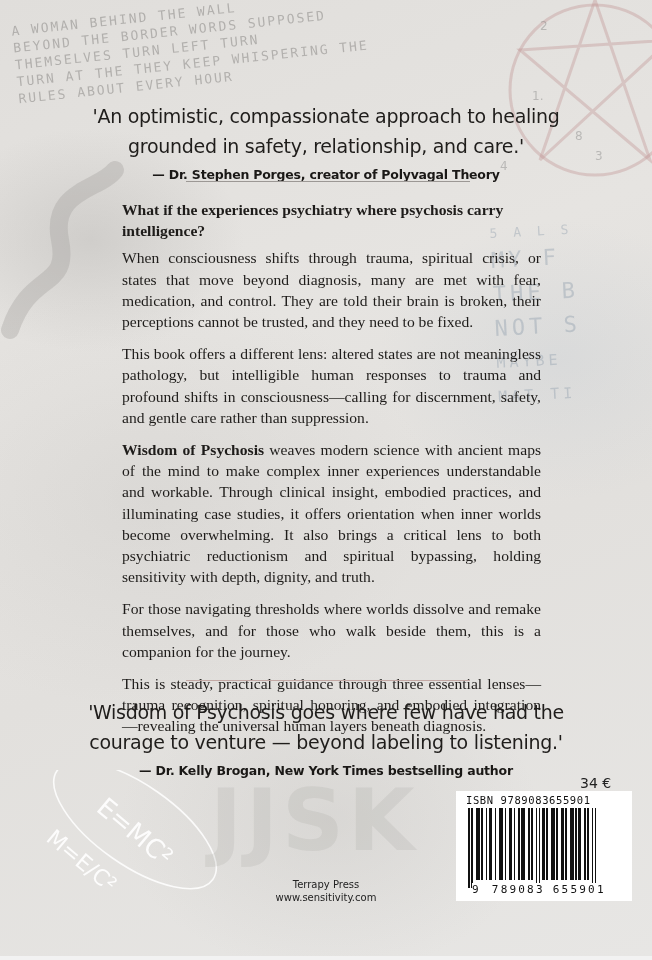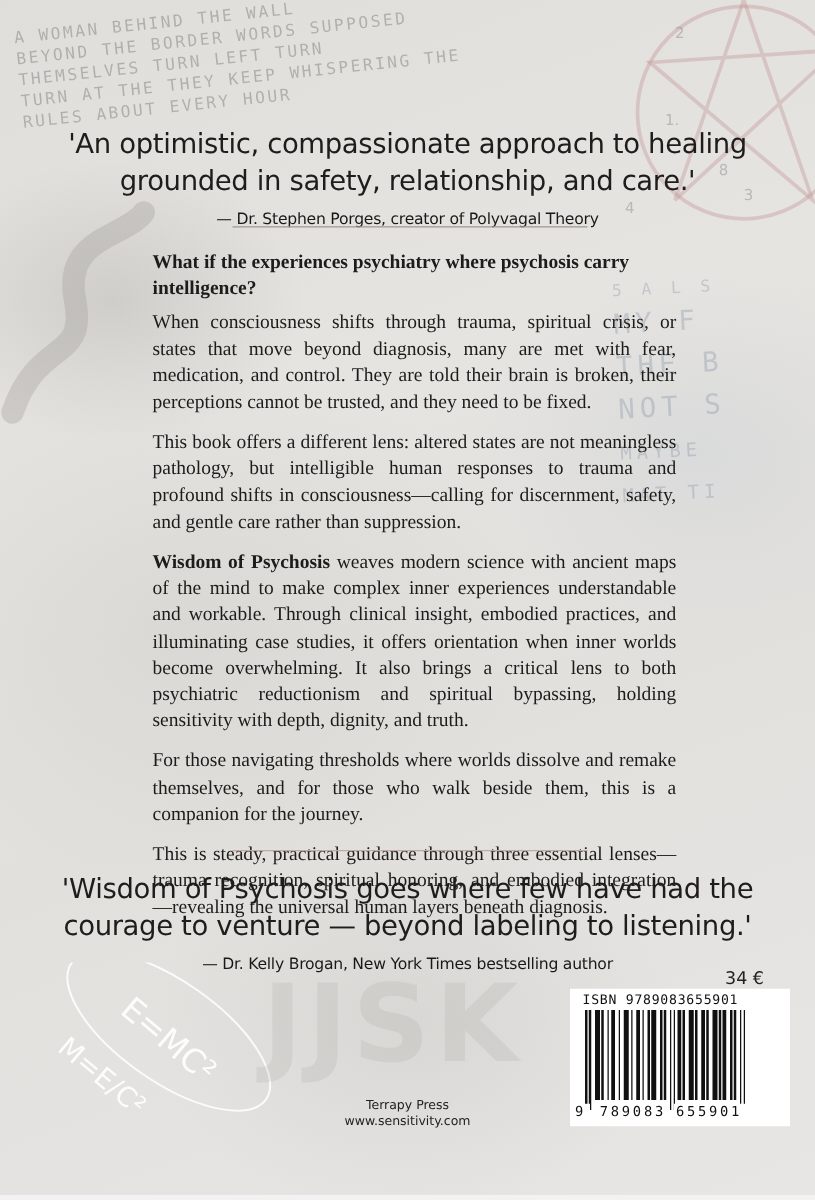--- a/index.html
+++ b/index.html
@@ -30,25 +30,25 @@
   }
   .right-scribble {
     position: absolute; right: 8px; top: 220px; width: 150px;
     font-family: "DejaVu Sans Mono", monospace; color: rgba(120,140,160,0.32);
     font-size: 22px; letter-spacing: 4px; line-height: 34px; transform: rotate(-3deg);
   }
 
   
   .quote-block { position: absolute; left: 0; width: 652px; text-align: center; }
   .quote-text {
-    font-family: "DejaVu Sans", sans-serif; font-size: 22px; line-height: 30px;
+    font-family: "DejaVu Sans", sans-serif; font-size: 19px; line-height: 30px;
     color: #1f1d1b; font-weight: 400; letter-spacing: -0.3px;
   }
   .quote-attrib {
-    font-family: "DejaVu Sans", sans-serif; font-weight: normal; font-size: 12.5px;
+    font-family: "DejaVu Sans", sans-serif; font-weight: bold; font-size: 12.5px;
     margin-top: 6px; color: #1a1816; letter-spacing: -0.2px;
   }
   .divider { position: absolute; left: 186px; width: 284px; height: 1px; }
   .body-copy {
     position: absolute; left: 122px; width: 419px;
     font-size: 15.6px; line-height: 21.2px; text-align: justify; color: #1e1c1a;
   }
   .body-copy p { margin: 0 0 11px 0; }
   .body-copy .lead { font-weight: bold; margin-bottom: 6px; text-align: left; }
   .body-copy b { font-weight: bold; }
@@ -62,21 +62,21 @@
     background: #ffffff;
   }
   .isbn-top {
     position: absolute; left: 10px; top: 3px;
     font-family: "DejaVu Sans Mono", monospace; font-size: 10.5px; letter-spacing: 0.6px; color: #111;
   }
   .bars { position: absolute; left: 12px; top: 17px; width: 134px; height: 80px; display: flex; align-items: flex-start; }
   .bars span { display: block; background: #111; height: 72px; }
   .bars span.long { height: 80px; }
   .isbn-bottom {
-    position: absolute; left: 4px; top: 92px; width: 150px;
+    position: absolute; left: 16px; top: 92px; width: 150px;
     font-family: "DejaVu Sans Mono", monospace; font-size: 11px; color: #111; letter-spacing: 2.2px;
     background: transparent;
   }
   .publisher {
     position: absolute; left: 0; width: 652px; top: 878px; text-align: center;
     font-family: "DejaVu Sans", sans-serif; font-size: 10px; line-height: 13px; color: #222;
   }
 </style>
 </head>
 <body>

